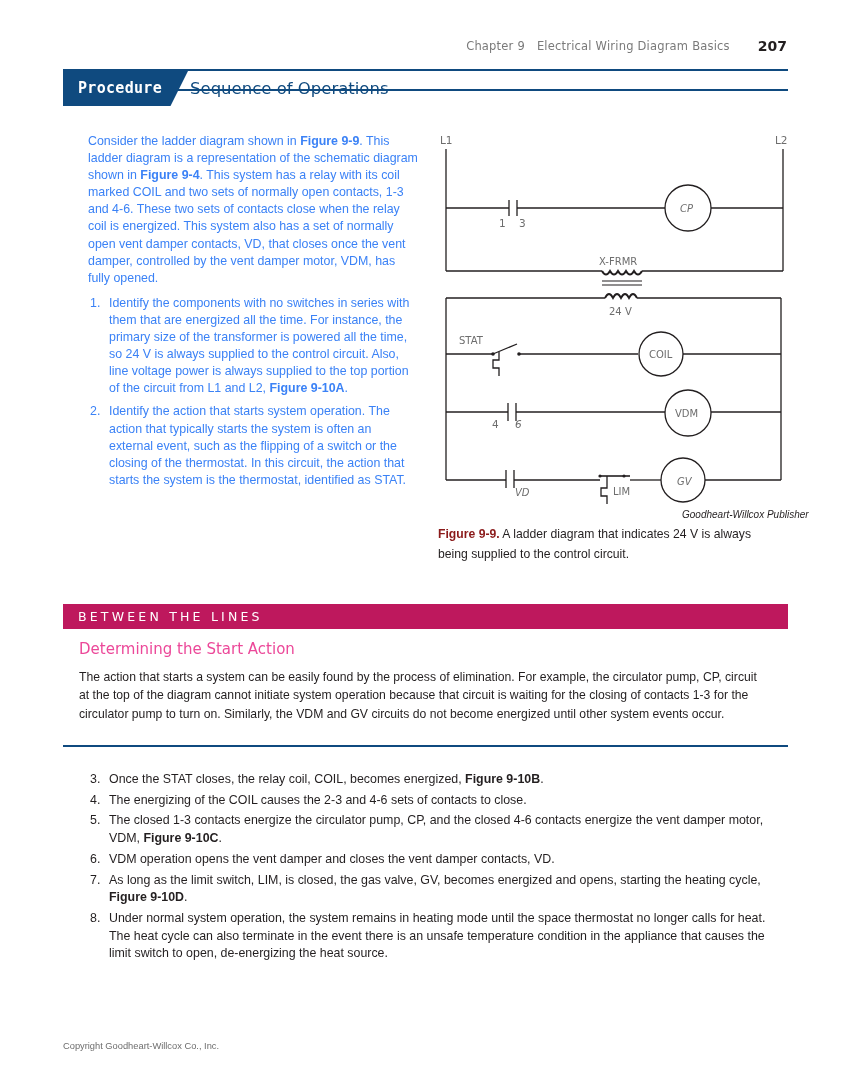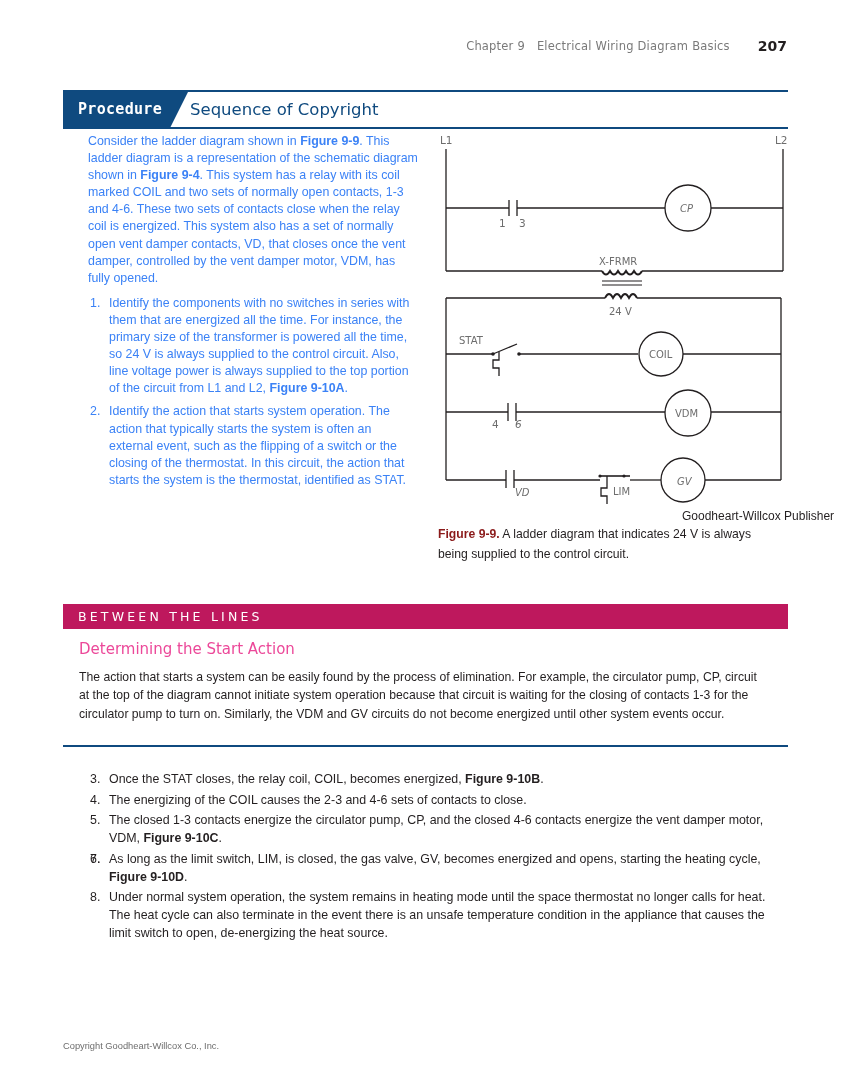--- a/index.html
+++ b/index.html
@@ -4,36 +4,36 @@
 <style>
   * { box-sizing: border-box; margin: 0; padding: 0; }
   html, body { width: 849px; height: 1087px; background: #ffffff; overflow: hidden; }
   body { position: relative; font-family: "Liberation Sans", sans-serif; color: #231f20; }
 
   .running-head { position: absolute; top: 38px; right: 62px; display: flex; align-items: center; gap: 0; }
   .running-head .chap { font-family: "DejaVu Sans", sans-serif; font-size: 11.5px; color: #7a7a7a; letter-spacing: 0.2px; }
   .running-head .chap-title { font-family: "DejaVu Sans", sans-serif; font-size: 11.5px; color: #7a7a7a; margin-left: 12px; letter-spacing: 0.2px; }
   .running-head .page-no { font-family: "DejaVu Sans", sans-serif; font-weight: bold; font-size: 14px; color: #231f20; margin-left: 28px; }
 
-  .proc-bar { position: absolute; top: 90px; left: 63px; width: 725px; height: 39px; border-top: 2px solid #0f4a7f; border-bottom: 2px solid #0f4a7f; }
+  .proc-bar { position: absolute; top: 69px; left: 63px; width: 725px; height: 22px; border-top: 2px solid #0f4a7f; border-bottom: 2px solid #0f4a7f; }
   .proc-tag { position: absolute; left: 0; top: 0; height: 35px; width: 125px; background: #0f4a7f; clip-path: polygon(0 0, 100% 0, 86% 100%, 0 100%); }
   .proc-tag span { position: absolute; left: 15px; top: 8px; color: #ffffff; font-family: "DejaVu Sans Mono", monospace; font-weight: bold; font-size: 15px; letter-spacing: 0.3px; }
   .proc-title { position: absolute; left: 127px; top: 8px; font-family: "DejaVu Sans", sans-serif; font-size: 16.5px; color: #0f4a7f; }
 
   .col-left { position: absolute; left: 88px; top: 133px; width: 330px; font-size: 12.4px; line-height: 17.1px; color: #3b82f6; }
   .col-left p { margin: 0; }
   .col-left p.indent { text-indent: 20px; }
   .col-left b { font-family: "Liberation Sans", sans-serif; font-weight: bold; }
   .steps { list-style: none; margin-top: 8px; }
   .steps li { position: relative; padding-left: 21px; margin-bottom: 6px; }
   .steps li .num { position: absolute; left: 2px; top: 0; }
 
   .figure { position: absolute; left: 437px; top: 130px; width: 352px; }
   .figure svg { display: block; }
-  .credit { position: absolute; left: 682px; top: 509px; font-size: 12px; color: #231f20; }
+  .credit { position: absolute; left: 682px; top: 509px; font-size: 10px; font-style: italic; color: #231f20; }
   .caption { position: absolute; left: 438px; top: 524px; width: 345px; font-size: 12.2px; line-height: 20px; color: #231f20; }
   .caption .fig-ref { color: #8b1a1a; font-weight: bold; }
 
   .btl-bar { position: absolute; top: 604px; left: 63px; width: 725px; height: 25px; background: #be185d; }
   .btl-bar span { position: absolute; left: 15px; top: 5px; color: #ffffff; font-family: "DejaVu Sans", sans-serif; font-size: 12.5px; letter-spacing: 3.2px; }
   .btl-sub { position: absolute; left: 79px; top: 640px; font-family: "DejaVu Sans", sans-serif; font-size: 15px; color: #ec4899; }
   .btl-body { position: absolute; left: 79px; top: 668px; width: 690px; font-size: 12.2px; line-height: 18.3px; color: #231f20; }
   .btl-rule { position: absolute; left: 63px; top: 745px; width: 725px; height: 2px; background: #0f4a7f; }
 
   .steps2 { position: absolute; left: 90px; top: 771px; width: 680px; list-style: none; font-size: 12.4px; line-height: 17.7px; color: #231f20; }
@@ -48,21 +48,21 @@
 <div class="running-head">
   <span class="chap">Chapter 9</span>
   <span class="chap-title">Electrical Wiring Diagram Basics</span>
   <span class="page-no">207</span>
 </div>
 
 <div class="proc-bar">
   <div class="proc-tag">
     <span>Procedure</span>
   </div>
-  <div class="proc-title">Sequence of Copyright</div>
+  <div class="proc-title">Sequence of Operations</div>
 </div>
 
 <div class="col-left">
   <p><span>Consider the ladder diagram shown in </span><b>Figure 9-9</b><span>. This ladder diagram is a representation of the schematic diagram shown in </span><b>Figure 9-4</b><span>. This system has a relay with its coil marked COIL and two sets of normally open contacts, 1-3 and 4-6. These two sets of contacts close when the relay coil is energized. This system also has a set of normally open vent damper contacts, VD, that closes once the vent damper, controlled by the vent damper motor, VDM, has fully opened.</span></p>
   <ol class="steps">
     <li>
       <span class="num">1.</span><span>Identify the components with no switches in series with them that are energized all the time. For instance, the primary size of the transformer is powered all the time, so 24 V is always supplied to the control circuit. Also, line voltage power is always supplied to the top portion of the circuit from L1 and L2, </span><b>Figure 9-10A</b><span>.</span>
     </li>
     <li>
       <span class="num">2.</span><span>Identify the action that starts system operation. The action that typically starts the system is often an external event, such as the flipping of a switch or the closing of the thermostat. In this circuit, the action that starts the system is the thermostat, identified as STAT.</span>
@@ -156,18 +156,18 @@
   <span>BETWEEN THE LINES</span>
 </div>
 <div class="btl-sub">Determining the Start Action</div>
 <div class="btl-body">The action that starts a system can be easily found by the process of elimination. For example, the circulator pump, CP, circuit at the top of the diagram cannot initiate system operation because that circuit is waiting for the closing of contacts 1-3 for the circulator pump to turn on. Similarly, the VDM and GV circuits do not become energized until other system events occur.</div>
 <div class="btl-rule"></div>
 
 <ol class="steps2">
   <li><span class="num">3.</span><span>Once the STAT closes, the relay coil, COIL, becomes energized, </span><b>Figure 9-10B</b><span>.</span></li>
   <li><span class="num">4.</span><span>The energizing of the COIL causes the 2-3 and 4-6 sets of contacts to close.</span></li>
   <li><span class="num">5.</span><span>The closed 1-3 contacts energize the circulator pump, CP, and the closed 4-6 contacts energize the vent damper motor, VDM, </span><b>Figure 9-10C</b><span>.</span></li>
-  <li><span class="num">6.</span></li>
+  <li><span class="num">6.</span><span>VDM operation opens the vent damper and closes the vent damper contacts, VD.</span></li>
   <li><span class="num">7.</span><span>As long as the limit switch, LIM, is closed, the gas valve, GV, becomes energized and opens, starting the heating cycle, </span><b>Figure 9-10D</b><span>.</span></li>
   <li><span class="num">8.</span><span>Under normal system operation, the system remains in heating mode until the space thermostat no longer calls for heat. The heat cycle can also terminate in the event there is an unsafe temperature condition in the appliance that causes the limit switch to open, de-energizing the heat source.</span></li>
 </ol>
 
 <div class="copyright">Copyright Goodheart-Willcox Co., Inc.</div>
 
 </body></html>

